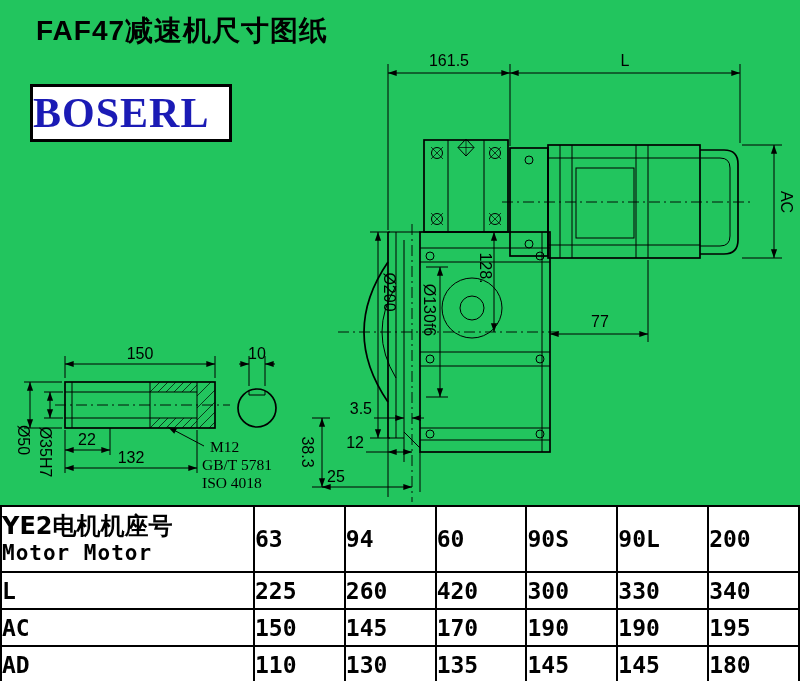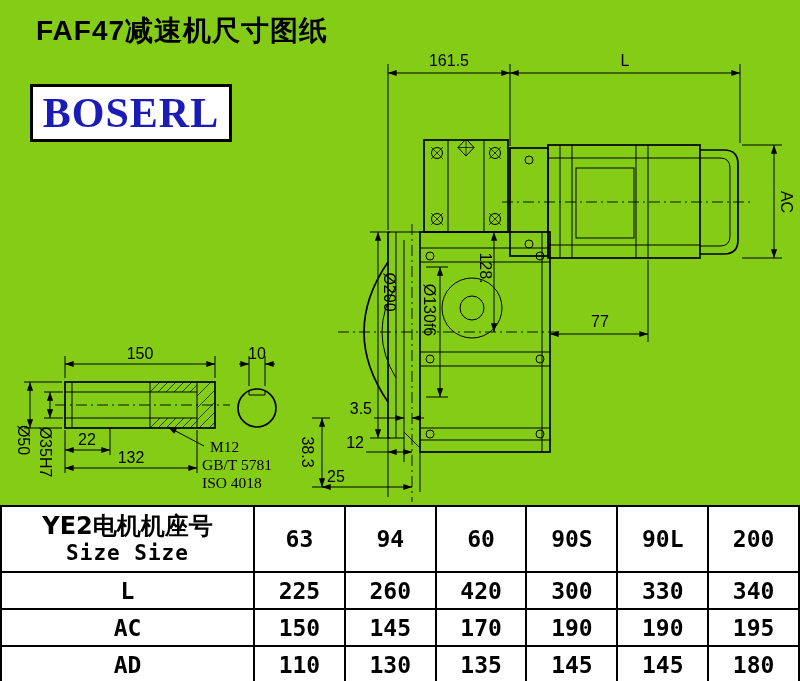--- a/index.html
+++ b/index.html
@@ -1,37 +1,37 @@
 <!DOCTYPE html>
 <html><head>
 <meta charset="utf-8">
 <style>
   html,body{margin:0;padding:0;background:#fff}
-  .page{position:relative;width:800px;height:681px;background:#84cc16;overflow:hidden;
+  .page{position:relative;width:800px;height:681px;background:#22c55e;overflow:hidden;
         font-family:"Liberation Sans",sans-serif;color:#000}
   .title{position:absolute;left:36px;top:12px;font-size:28px;font-weight:700;letter-spacing:1px;white-space:nowrap}
   .logo{position:absolute;left:30px;top:84px;width:196px;height:52px;border:3px solid #000;
-        display:flex;align-items:center;justify-content:center;background:#fff}
+        display:flex;align-items:center;justify-content:flex-start;background:#fff}
   .logo span{font-family:"Liberation Serif",serif;font-size:42px;font-weight:700;color:#1b1bb5;
         letter-spacing:1px;line-height:1}
   svg.drawing{position:absolute;left:0;top:0}
 
   
   .ol{stroke:#000;stroke-width:1.7;fill:none;stroke-linejoin:miter}
   .tl{stroke:#000;stroke-width:1;fill:none}
   .hl{stroke:#000;stroke-width:.7;fill:none}
   .dim{stroke:#000;stroke-width:1;fill:none}
   .cl{stroke:#000;stroke-width:.9;fill:none;stroke-dasharray:11 4 2 4}
   text.dt{font-family:"Liberation Sans",sans-serif;font-size:16px;fill:#000}
   text.st{font-family:"Liberation Serif",serif;font-size:15.5px;fill:#000}
 
   
   .size-table{position:absolute;left:0;top:505px;width:800px;border-collapse:collapse;
         table-layout:fixed;background:#fff}
-  .size-table td{border:2px solid #000;text-align:center;vertical-align:middle;padding:0;
+  .size-table td{border:2px solid #000;text-align:left;vertical-align:middle;padding:0;
         font-family:"DejaVu Sans Mono","Liberation Sans",monospace;font-size:23px;font-weight:600;color:#000}
   col.c0{width:253px}
   .r-head td{height:64px}
   .r-data td{height:35px}
   .cn-label{font-family:"DejaVu Sans","Liberation Sans",sans-serif;font-size:24px;font-weight:600;line-height:1.25}
   .en-label{font-family:"DejaVu Sans Mono","Liberation Mono",monospace;font-size:21px;font-weight:700;letter-spacing:1px;line-height:1.2}
 </style>
 </head>
 <body>
 
@@ -256,21 +256,21 @@
         <col>
         <col>
         <col>
         <col>
         <col>
     </colgroup>
     <tbody>
       <tr class="r-head">
         <td>
           <div class="cn-label">YE2电机机座号</div>
-          <div class="en-label">Size Size</div>
+          <div class="en-label">Motor Motor</div>
         </td>
         <td>63</td>
         <td>94</td>
         <td>60</td>
         <td>90S</td>
         <td>90L</td>
         <td>200</td>
       </tr>
       <tr class="r-data">
         <td>L</td>

